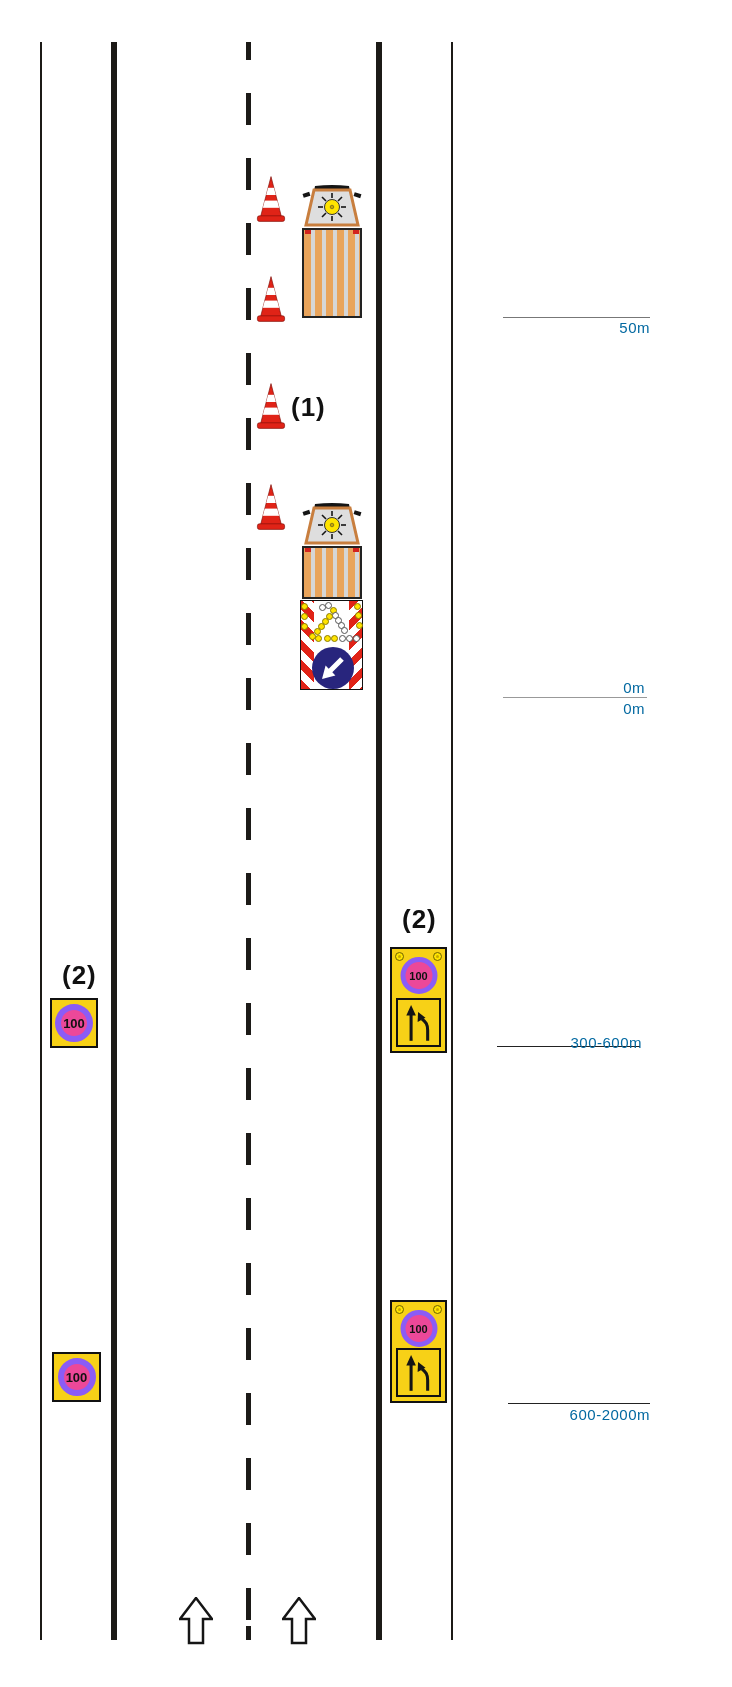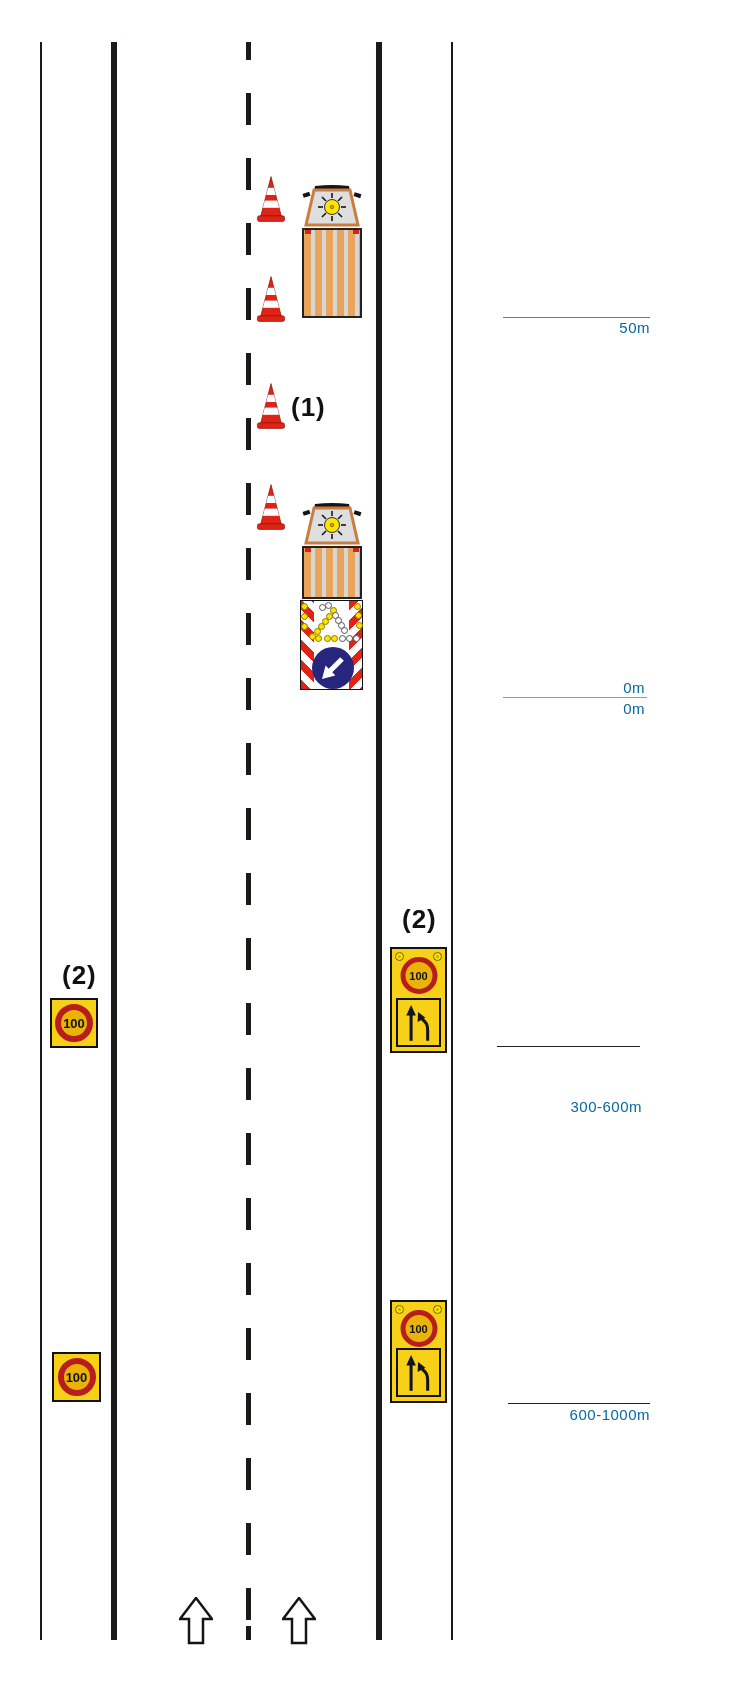--- a/index.html
+++ b/index.html
@@ -42,21 +42,21 @@
   .bluedisc{
     position:absolute;left:11px;top:46px;width:42px;height:42px;border-radius:50%;
     background:#28257d;
   }
   
   .ysign{
     position:absolute;box-sizing:border-box;background:#f7d117;border:2px solid #111;
     display:flex;align-items:center;justify-content:center;
   }
   .roundel{
-    box-sizing:border-box;border-radius:50%;background:#eab308;border:6px solid #b91c1c;
+    box-sizing:border-box;border-radius:50%;background:#ec4899;border:6px solid #8b5cf6;
     display:flex;align-items:center;justify-content:center;
     font-weight:700;color:#111;
   }
   .bigsign{position:absolute;box-sizing:border-box;background:#f7d117;border:2px solid #111;}
   .bigsign .roundel{position:absolute;left:50%;transform:translateX(-50%);top:8px;
     width:37px;height:37px;border-width:5px;font-size:11px;}
   .siglamp{position:absolute;top:3px;width:9px;height:9px;border-radius:50%;
     background:#ffe400;border:1px solid #6d6200;box-sizing:border-box;}
   .siglamp::after{content:"";position:absolute;left:2px;top:2px;width:3px;height:3px;border-radius:50%;background:#c8a700;}
   .lanepanel{position:absolute;left:4px;right:4px;bottom:4px;height:49px;
@@ -238,26 +238,26 @@
   </div>
 
   <div>
     <div class="marker-label" style="left:560px;top:679px;width:85px">0m</div>
     <div class="marker-line" style="left:503px;top:697px;width:144px;background:#999"></div>
     <div class="marker-label" style="left:560px;top:700px;width:85px">0m</div>
   </div>
 
   <div>
     <div class="marker-line" style="left:497px;top:1046px;width:143px;background:#222"></div>
-    <div class="marker-label" style="left:542px;top:1098px;width:100px">300-600m</div>
+    <div class="marker-label" style="left:542px;top:1034px;width:100px">300-600m</div>
   </div>
 
   <div>
     <div class="marker-line" style="left:508px;top:1403px;width:142px;background:#222"></div>
-    <div class="marker-label" style="left:540px;top:1406px;width:110px">600-1000m</div>
+    <div class="marker-label" style="left:540px;top:1406px;width:110px">600-2000m</div>
   </div>
 
   <svg class="dir-arrow" style="left:179px;top:1597px" viewBox="0 0 34 48">
       <use href="#dir-arrow-shape"></use>
     </svg>
   <svg class="dir-arrow" style="left:282px;top:1597px" viewBox="0 0 34 48">
       <use href="#dir-arrow-shape"></use>
     </svg>
 
 </div>

